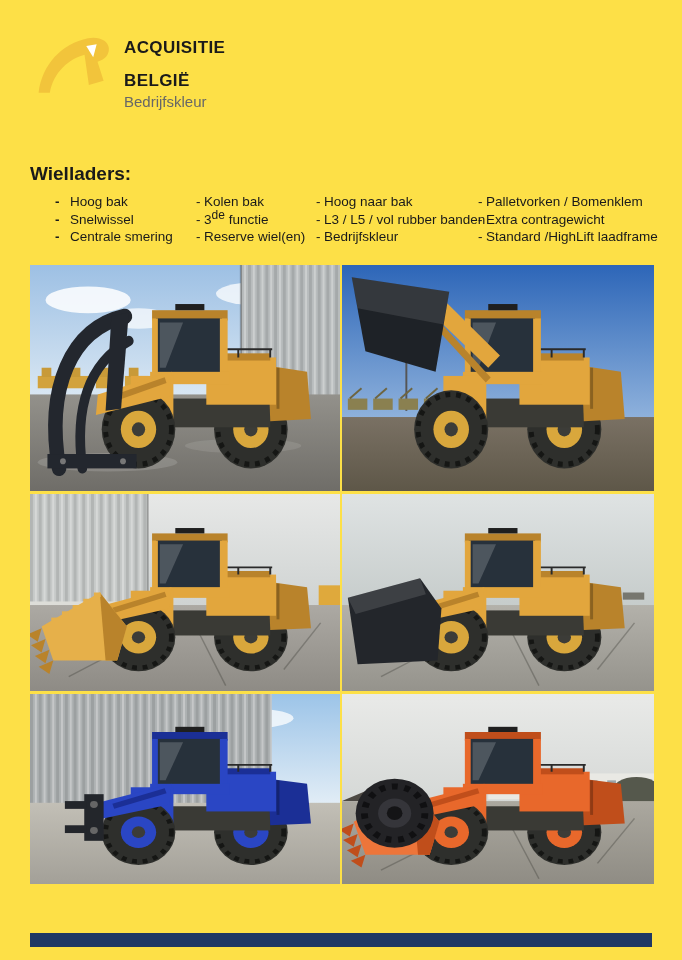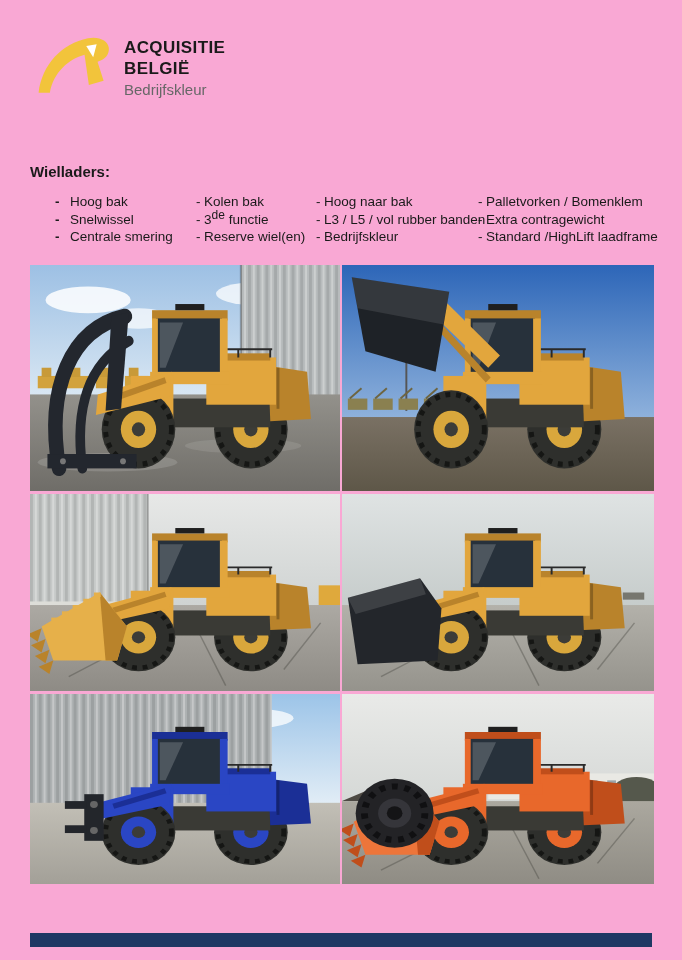--- a/index.html
+++ b/index.html
@@ -1,27 +1,27 @@
 <!DOCTYPE html>
 <html><head>
 <meta charset="utf-8">
 <style>
   html,body{margin:0;padding:0;background:#ffffff;}
-  .page{position:relative;width:682px;height:960px;background:#f9a8d4;overflow:hidden;
+  .page{position:relative;width:682px;height:960px;background:#fde047;overflow:hidden;
         font-family:"Liberation Sans",sans-serif;color:#1a1a1a;}
   
   .logo{position:absolute;left:36px;top:34px;display:flex;align-items:flex-start;}
   .logo-mark{width:78px;height:64px;flex:0 0 auto;}
   .logo-text{margin-left:10px;padding-top:5px;line-height:1;}
   .logo-l1,.logo-l2{font-size:17px;font-weight:800;letter-spacing:.4px;color:#1a1a1a;}
-  .logo-l2{margin-top:4px;}
+  .logo-l2{margin-top:16px;}
   .logo-l3{font-size:15px;color:#676767;margin-top:5px;font-weight:400;}
   
   .intro{position:absolute;left:30px;top:111px;width:645px;font-size:13.5px;line-height:21px;}
-  .heading{position:absolute;left:30px;top:163px;font-size:15px;font-weight:700;}
+  .heading{position:absolute;left:30px;top:163px;font-size:19px;font-weight:700;}
   
   .options{position:absolute;left:55px;top:193px;display:grid;
            grid-template-columns:141px 120px 162px auto;
            font-size:13.5px;line-height:17.5px;}
   .opt{white-space:nowrap;}
   .opt .dash{display:inline-block;width:8px;}
   .opt.c0 .dash{width:15px;font-weight:700;}
   .opt sup{font-size:12px;line-height:0;}
   
   .photos{position:absolute;left:30px;top:265px;width:624px;display:grid;

